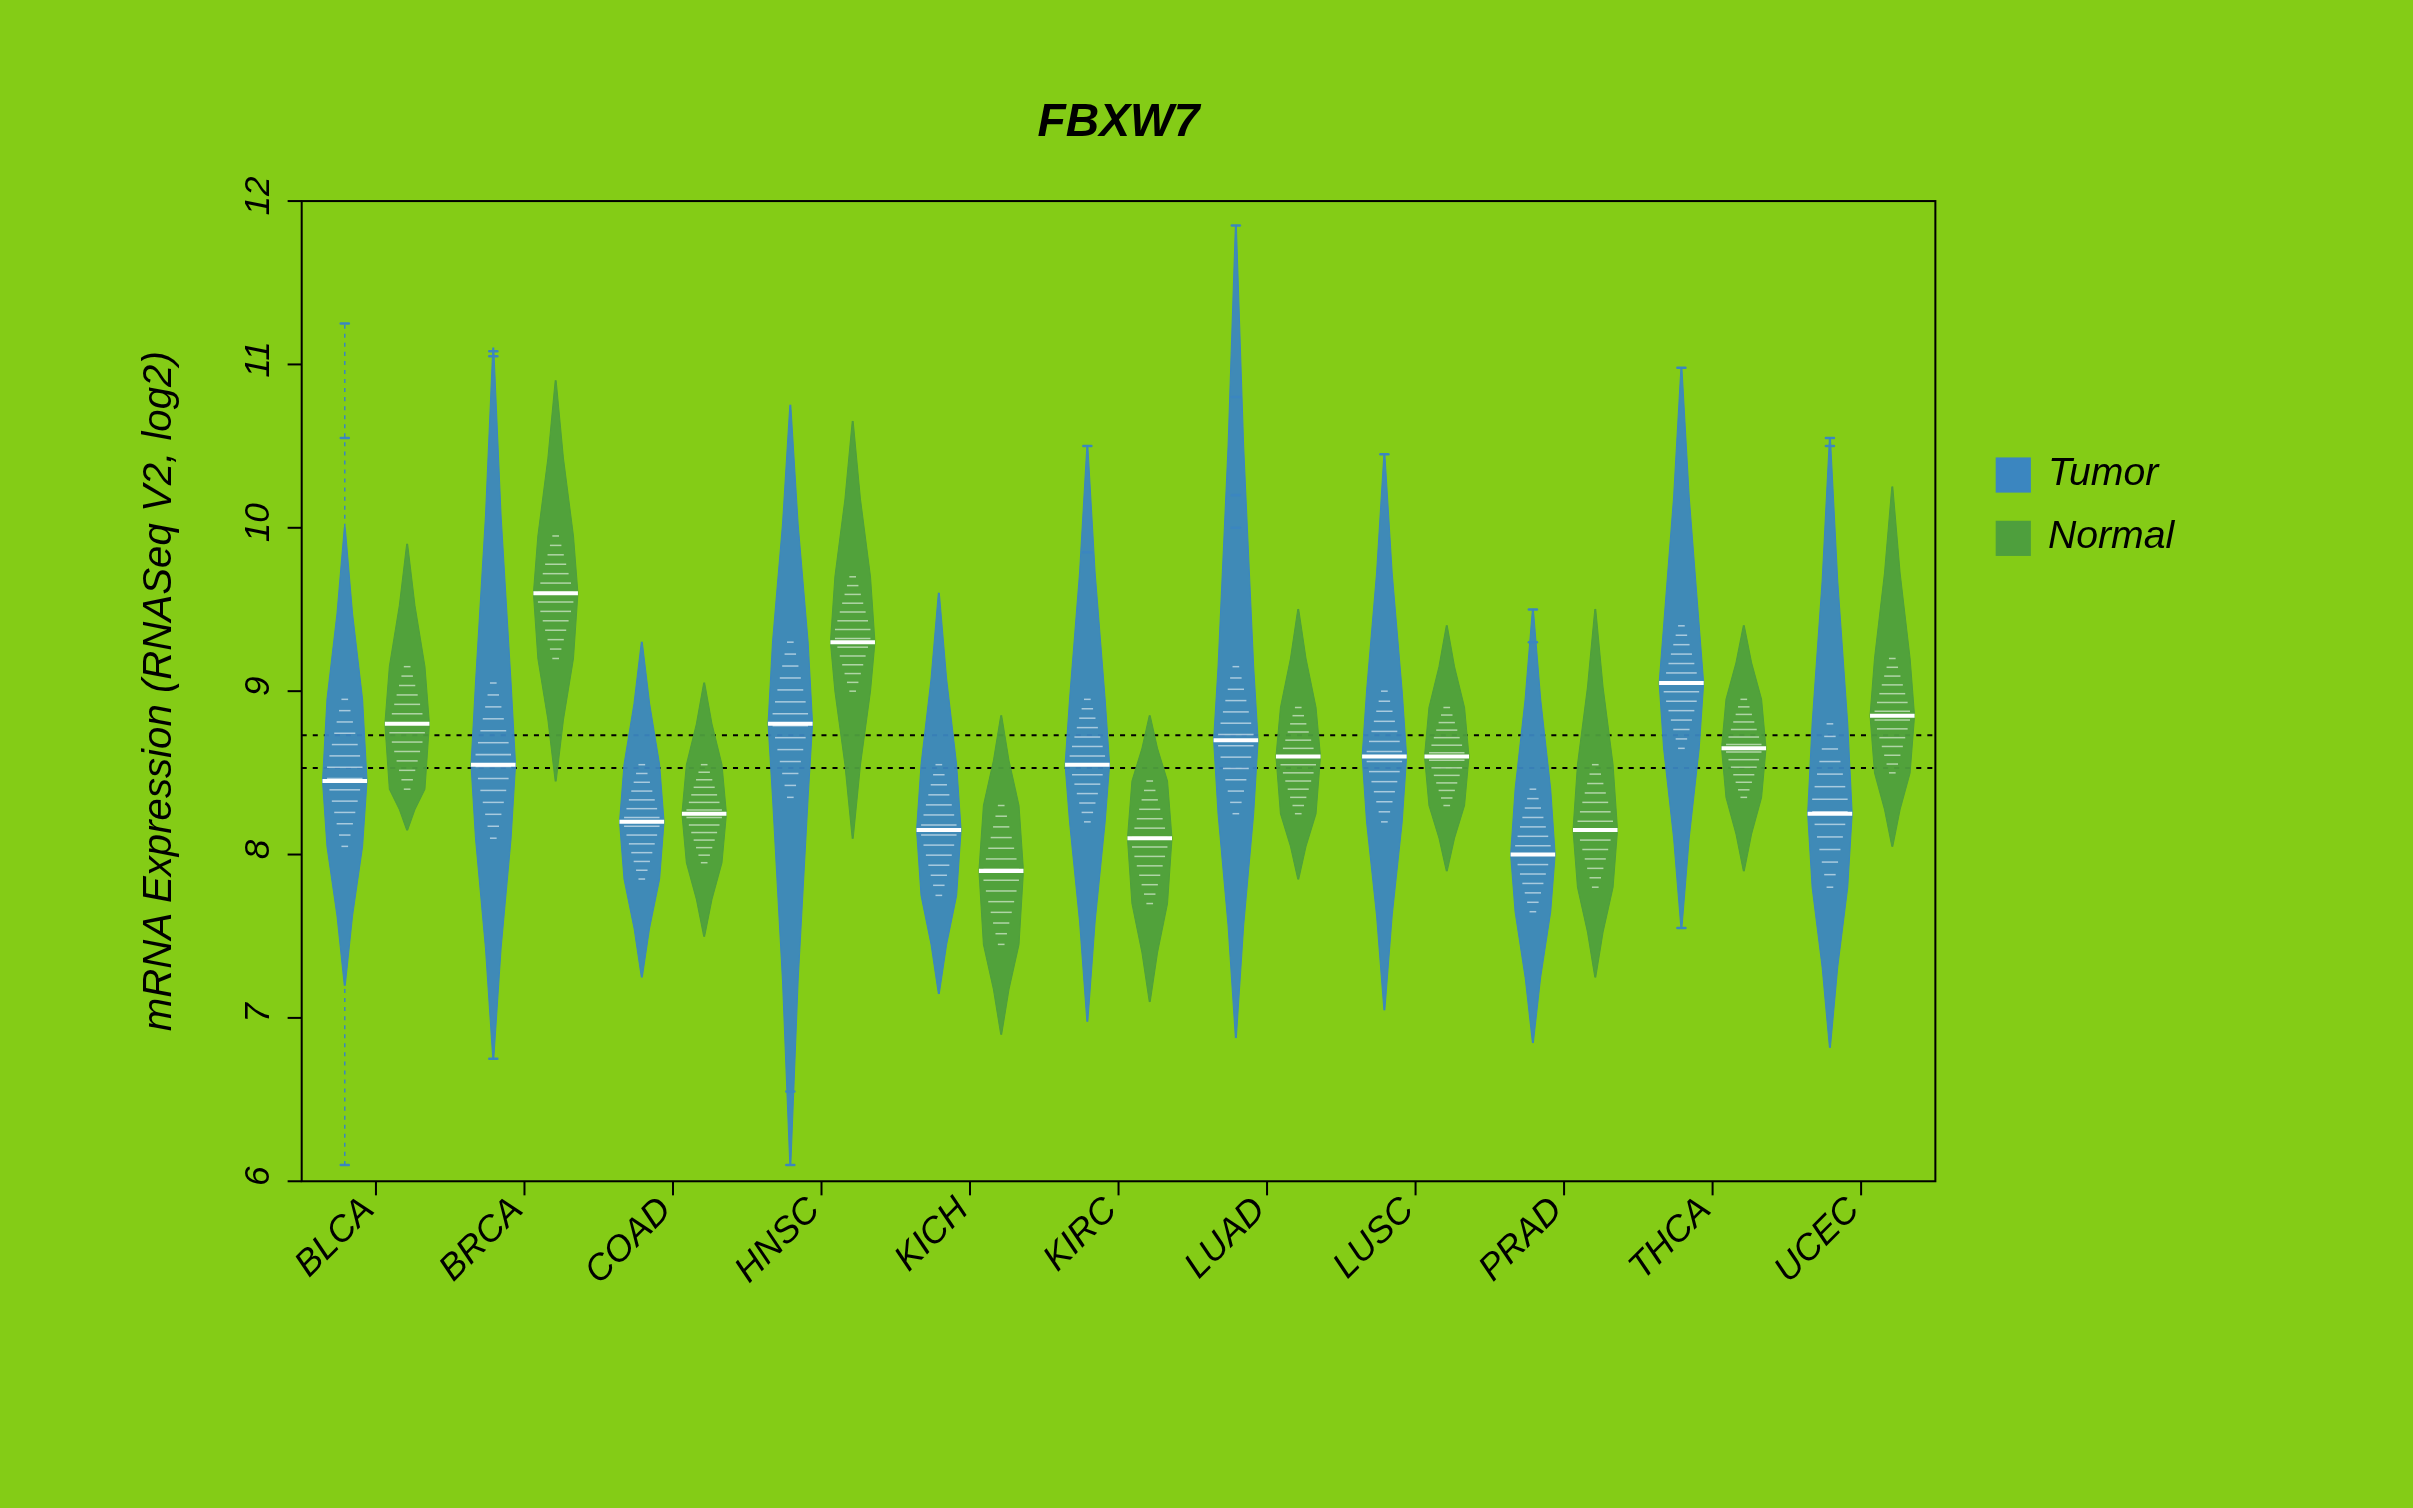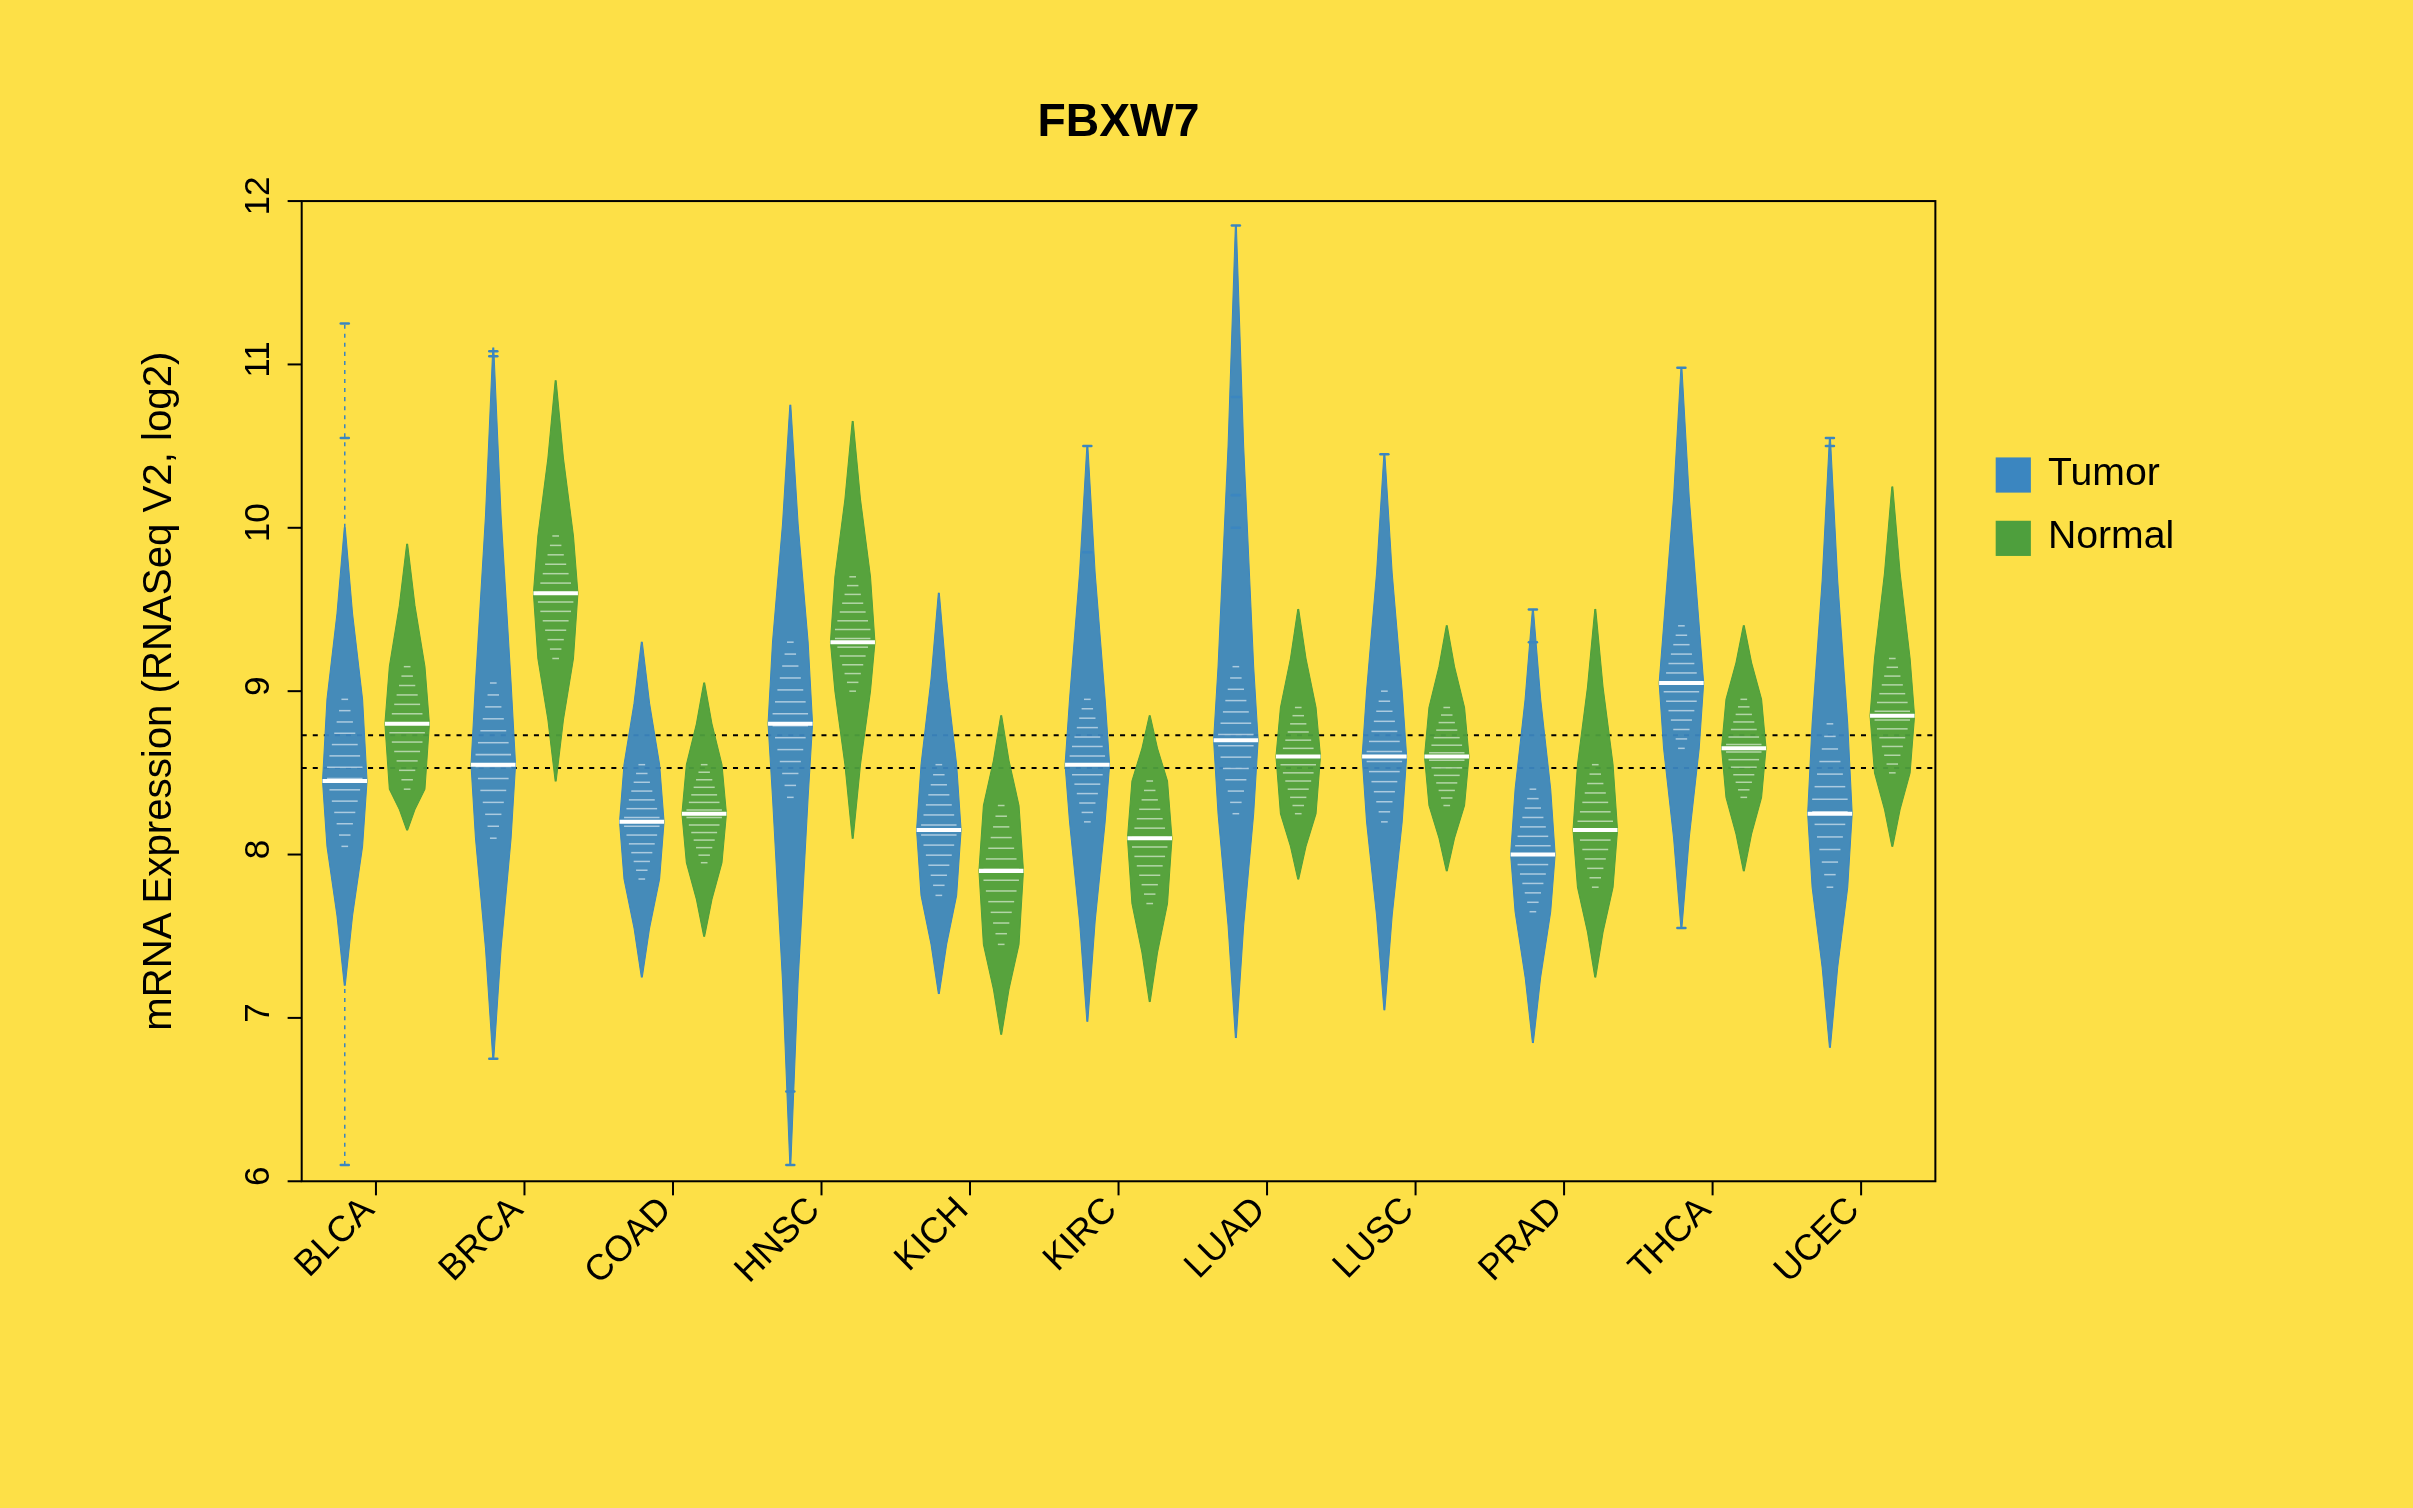--- a/index.html
+++ b/index.html
@@ -5,21 +5,22 @@
   html, body {
     margin: 0;
     padding: 0;
     background: #ffffff;
     font-family: Arial, Helvetica, sans-serif;
   }
   #stage {
     position: relative;
     width: 2413px;
     height: 1508px;
-    background: #fde047;
+    background: #84cc16;
+    font-style: italic;
   }
   svg { display: block; }
 </style>
 </head>
 <body>
 
 <div id="stage">
   <svg id="chart-svg" width="2413" height="1508" viewBox="0 0 4800 3000">
       <text x="2225" y="270" text-anchor="middle" font-size="92" font-weight="700">FBXW7</text>
       <rect x="600" y="400" width="3250" height="1950" fill="none" stroke="#000" stroke-width="4"></rect>

